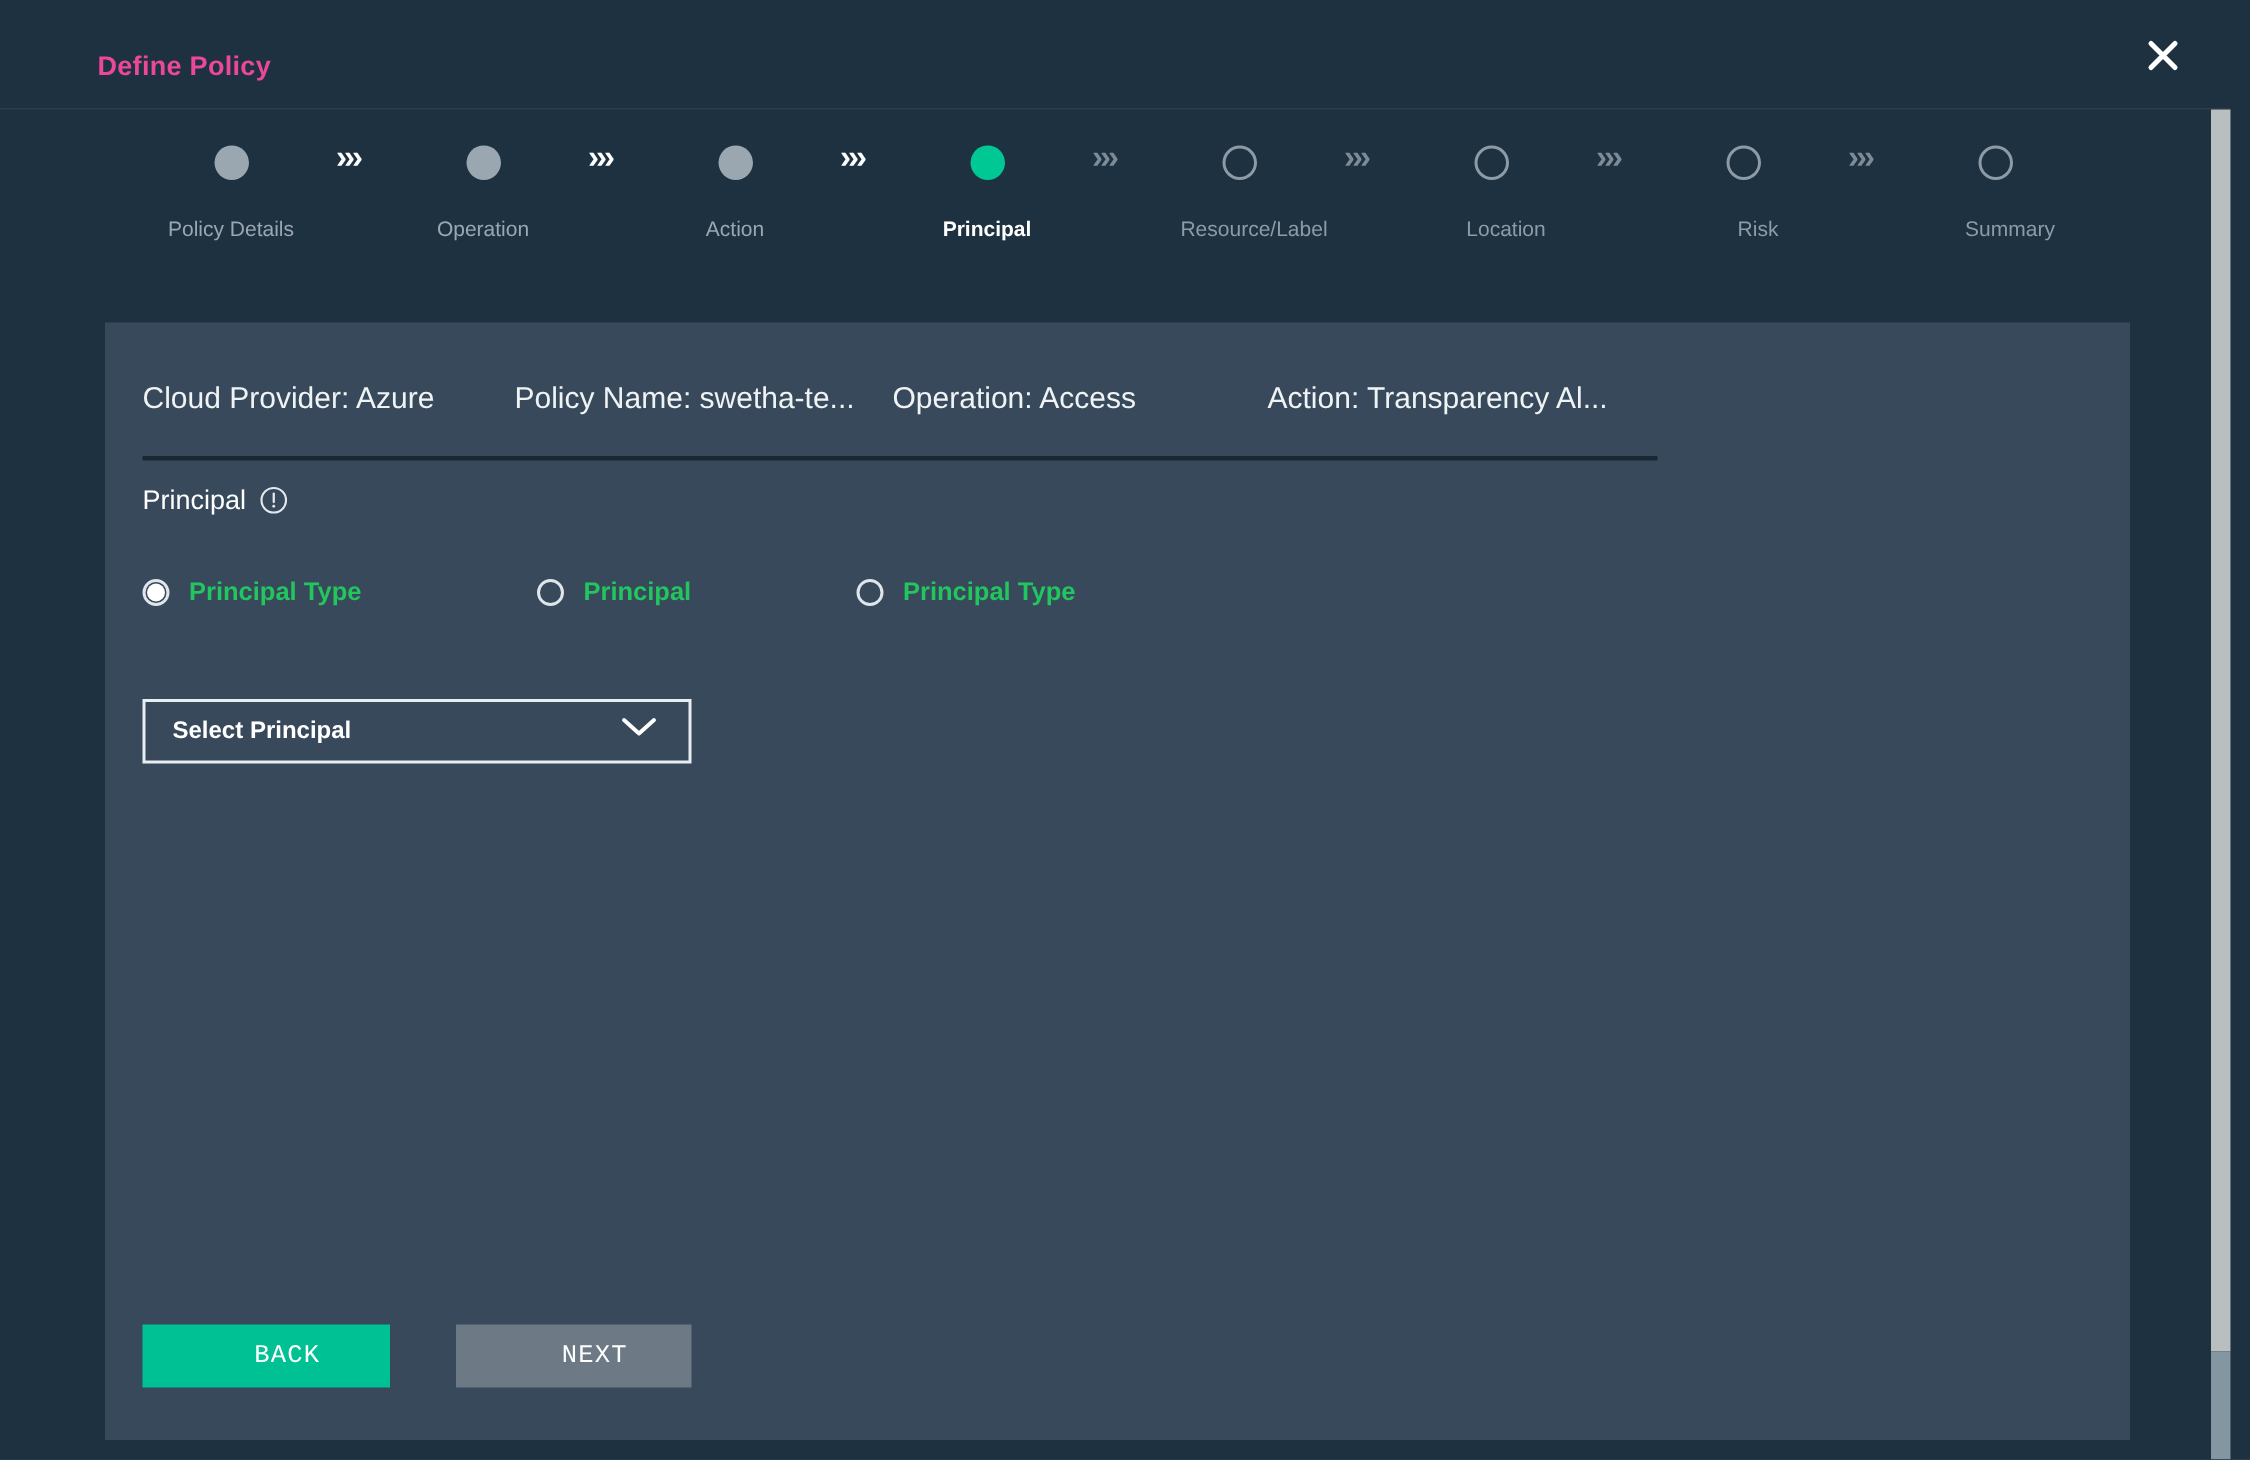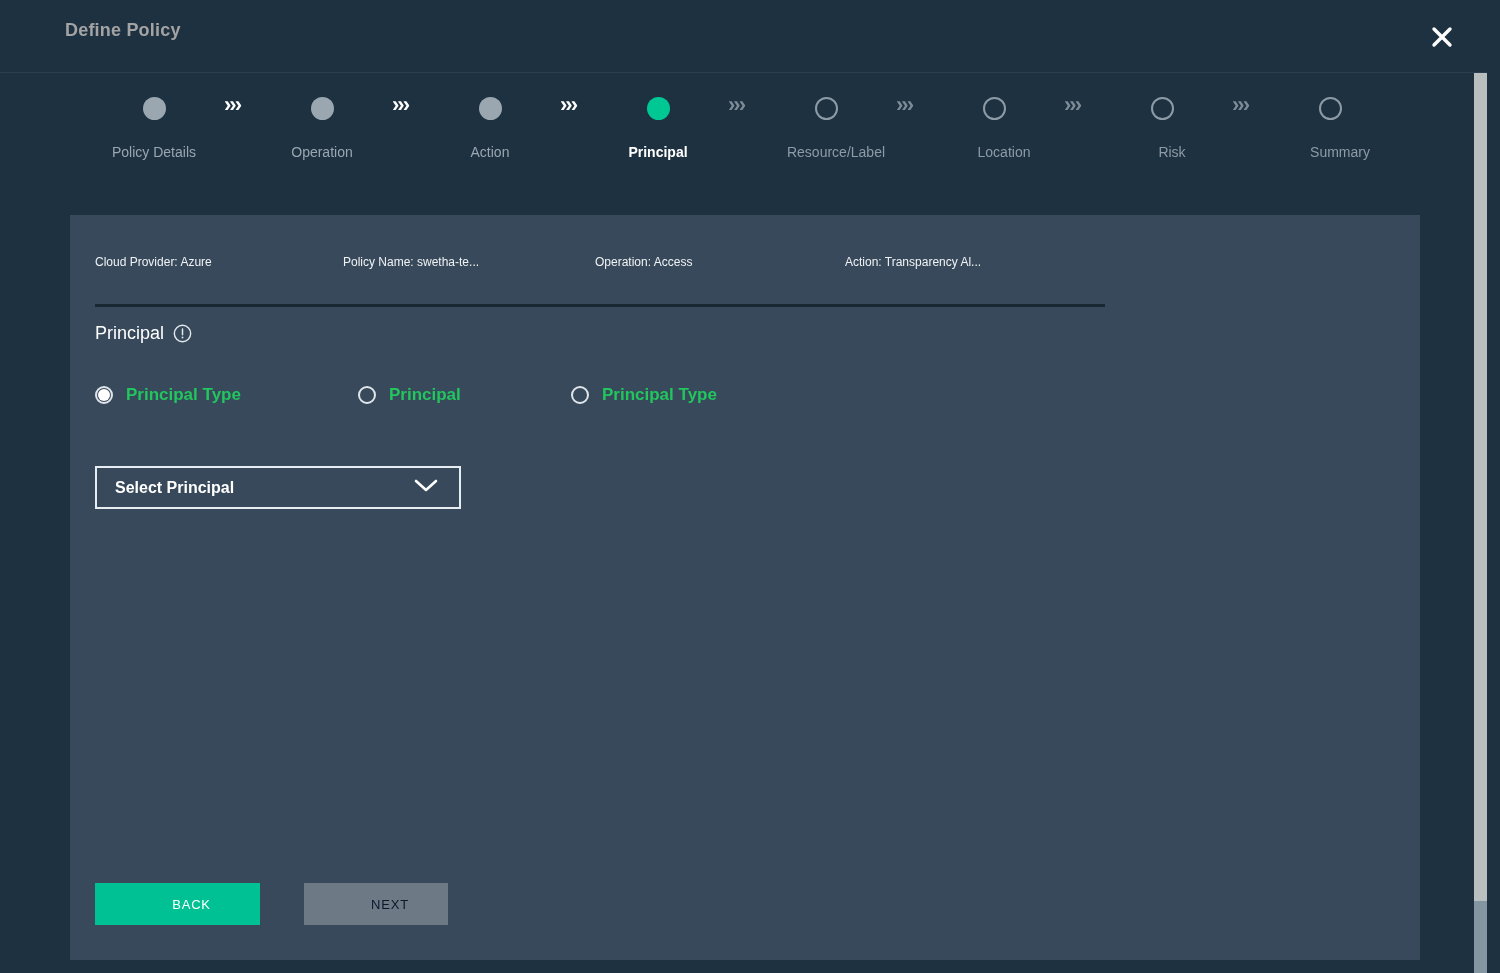--- a/index.html
+++ b/index.html
@@ -34,25 +34,25 @@
     left: 0;
     top: 0;
     width: 1487px;
     height: 73px;
     border-bottom: 1px solid #2a3e50;
   }
 
   .titlebar-title {
     position: absolute;
     left: 65px;
-    top: 20px;
+    top: 34px;
     font-size: 18px;
     font-weight: bold;
     letter-spacing: 0.2px;
-    color: #a3a3a3;
+    color: #ec4899;
   }
 
   .close-btn {
     position: absolute;
     right: 28px;
     top: 20px;
     width: 34px;
     height: 34px;
     display: flex;
     align-items: center;
@@ -146,21 +146,21 @@
     position: absolute;
     left: 25px;
     top: 30px;
     width: 1010px;
     height: 62px;
     border-bottom: 3px solid #1a2833;
   }
   .crumb {
     position: absolute;
     top: 10px;
-    font-size: 12px;
+    font-size: 20px;
     color: #f0f3f5;
     white-space: nowrap;
   }
   .crumb.c0 { left: 0px; }
   .crumb.c1 { left: 248px; }
   .crumb.c2 { left: 500px; }
   .crumb.c3 { left: 750px; }
 
   
   .section-head {
@@ -256,37 +256,37 @@
     position: absolute;
     left: 25px;
     bottom: 35px;
     height: 42px;
   }
   .btn {
     position: absolute;
     top: 0;
     height: 42px;
     border: none;
-    font-family: Liberation Sans, sans-serif;
-    font-size: 13px;
+    font-family: Liberation Mono, monospace;
+    font-size: 17px;
     letter-spacing: 0.8px;
     cursor: pointer;
     padding-left: 28px;
   }
   .btn-back {
     left: 0px;
     width: 165px;
     background: #00c193;
     color: #ffffff;
   }
   .btn-next {
     left: 209px;
-    width: 144px;
+    width: 157px;
     background: #6d7a86;
-    color: #0f172a;
+    color: #ffffff;
     cursor: default;
   }
 
   
   .scrollbar {
     position: absolute;
     right: 0;
     top: 73px;
     width: 13px;
     height: 900px;

